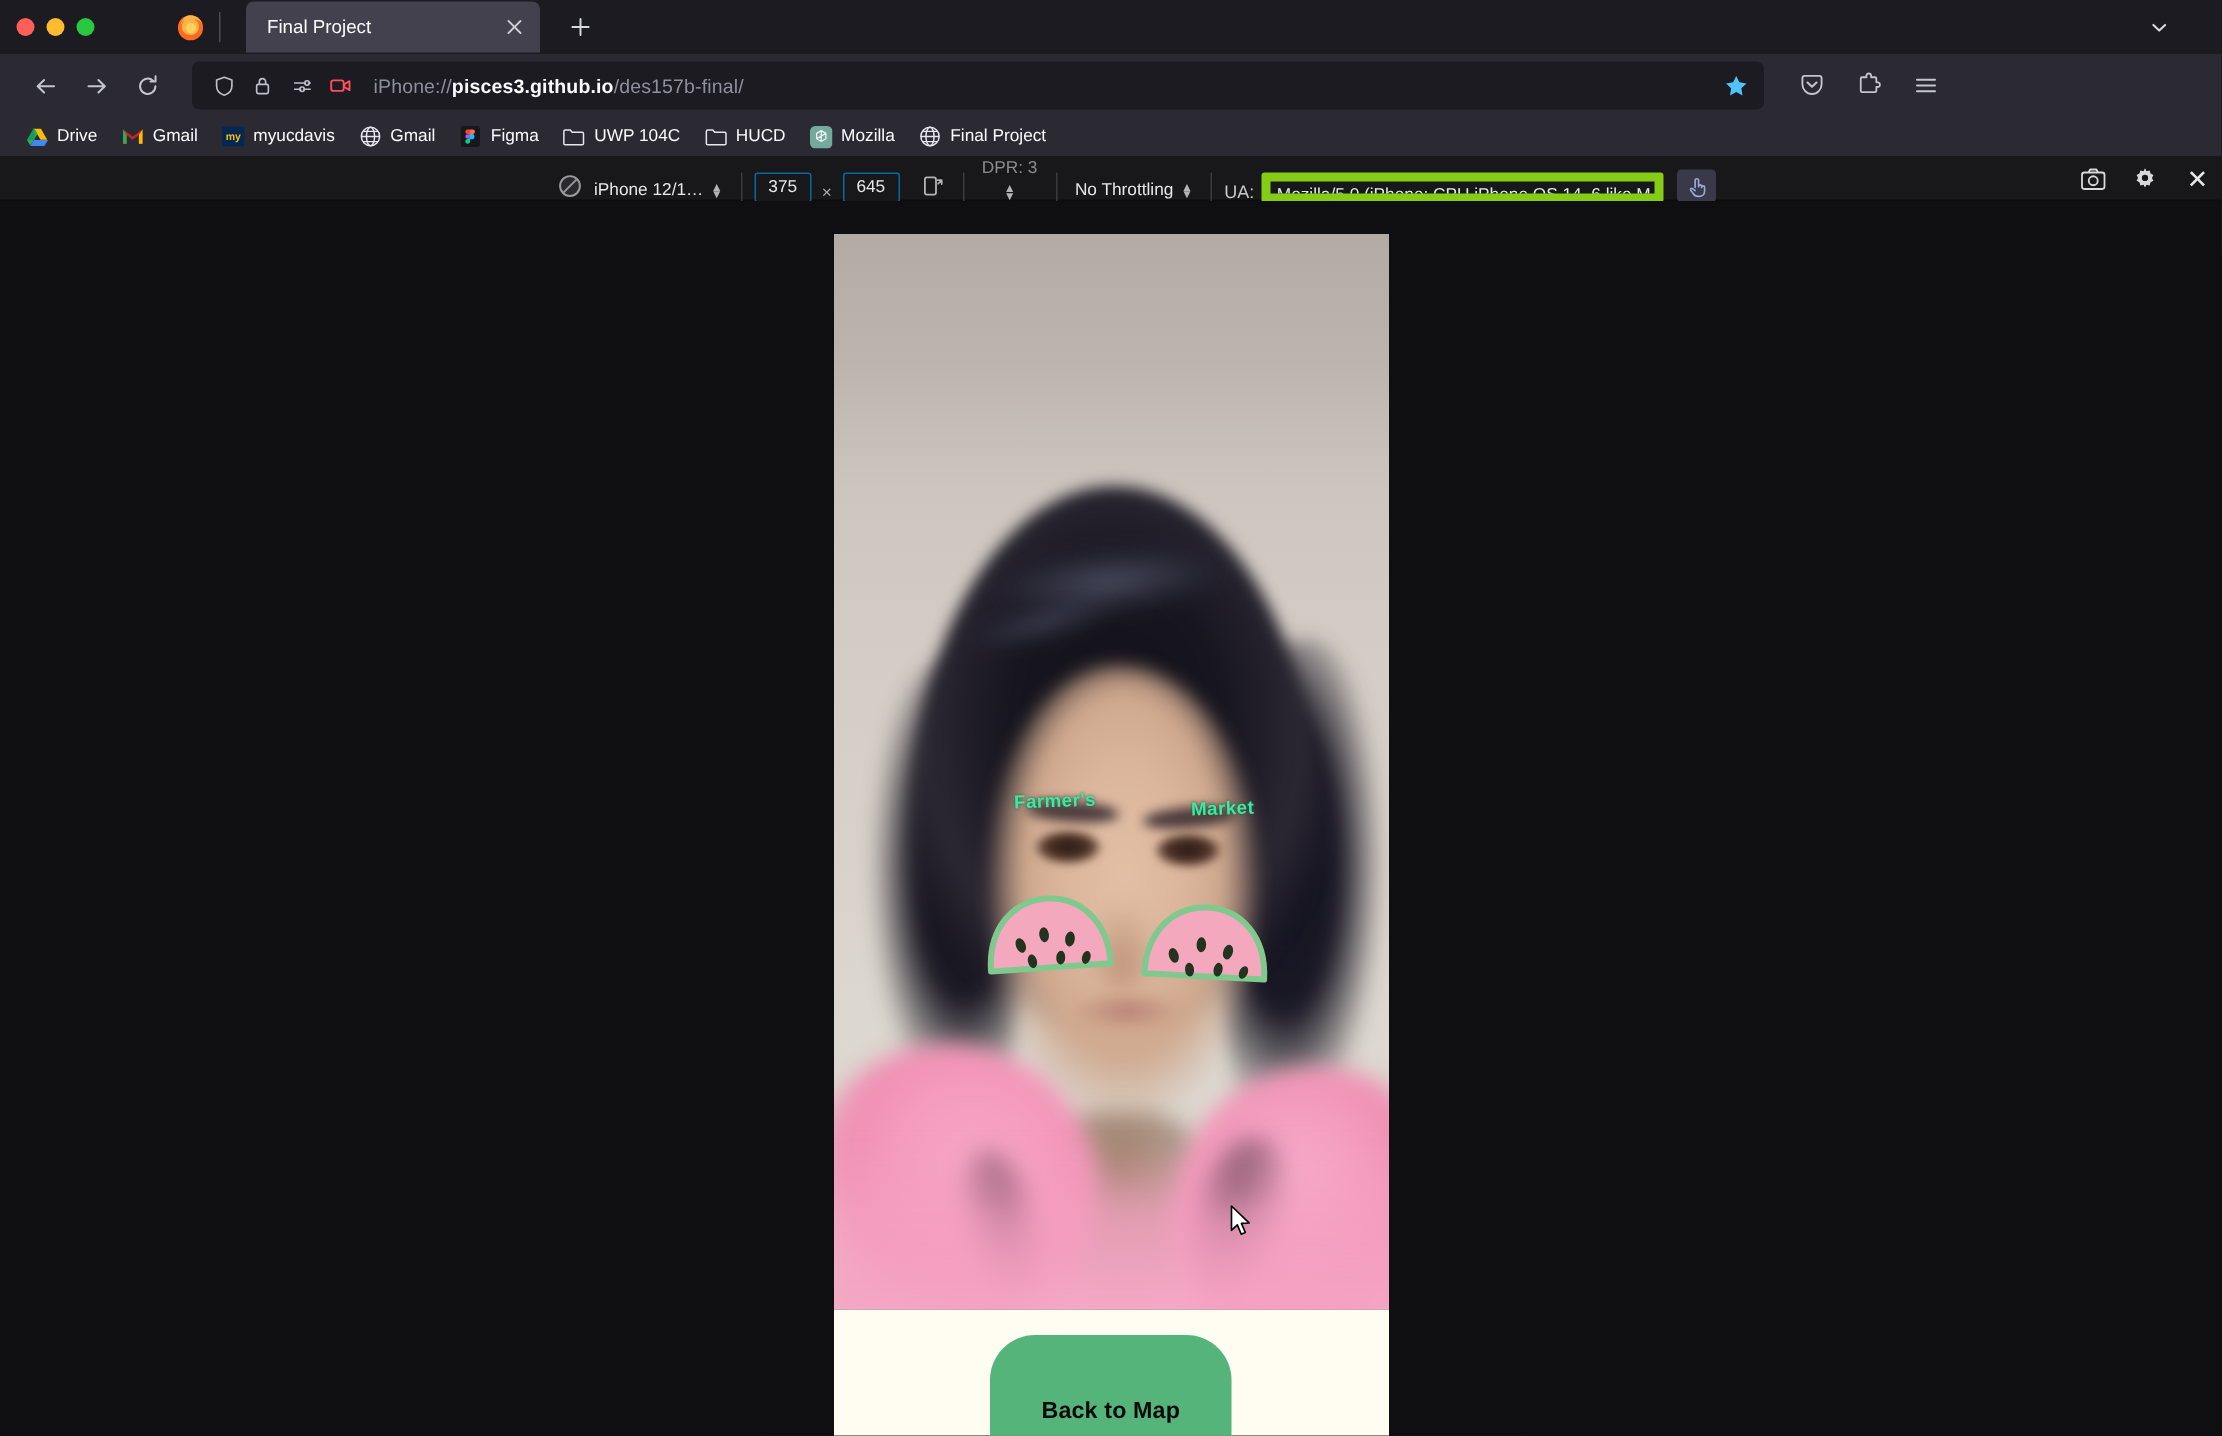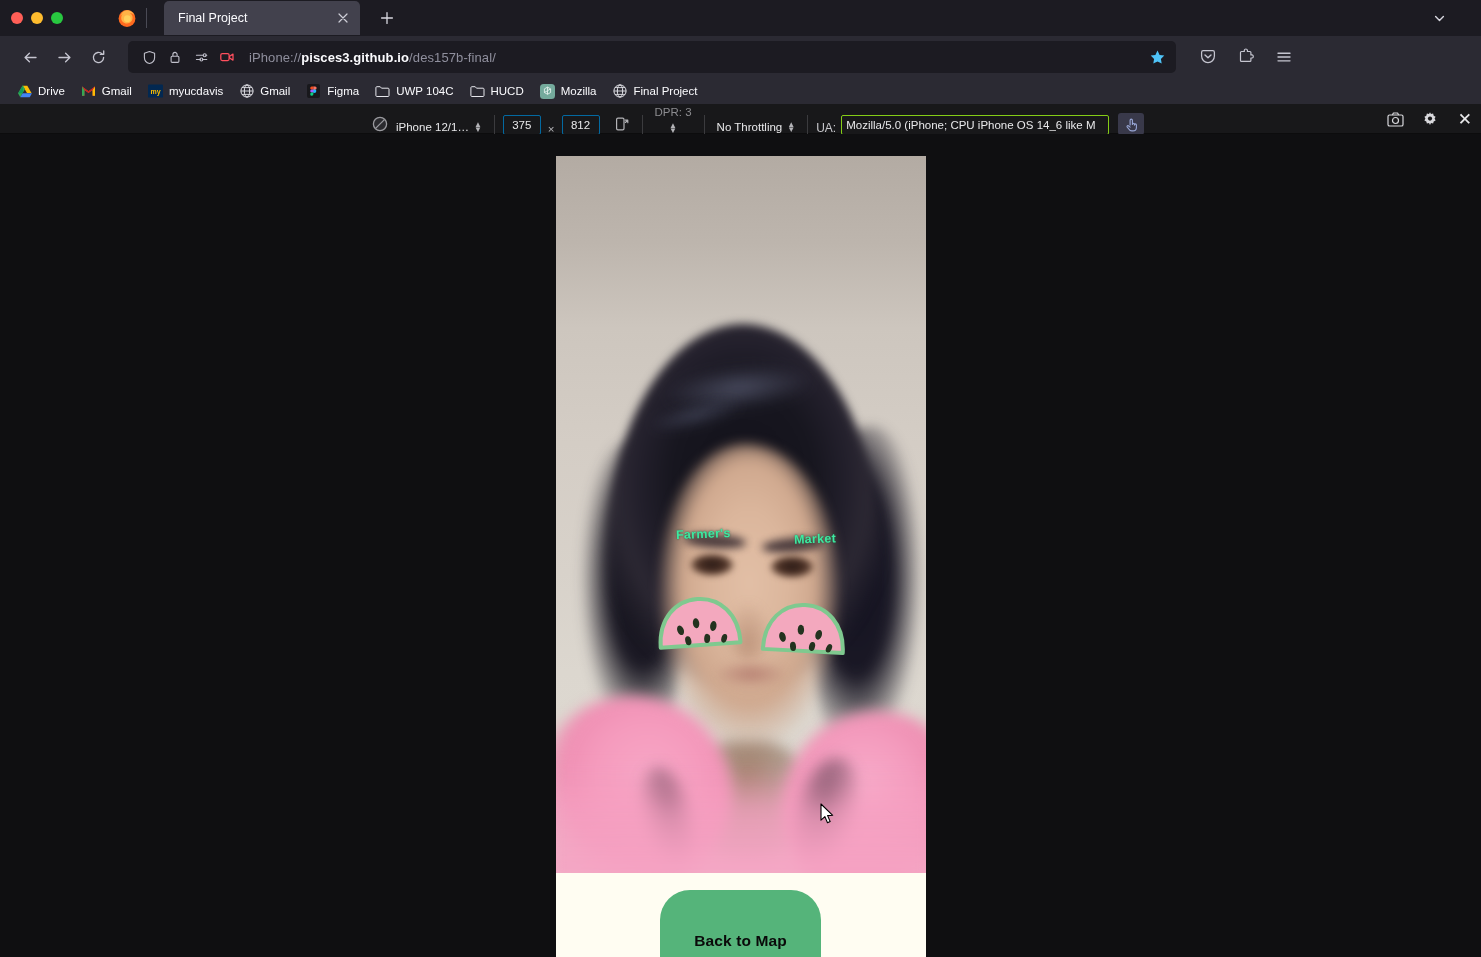--- a/index.html
+++ b/index.html
@@ -170,21 +170,21 @@
     color: #e8e8ea;
     font-size: 11.5px;
     text-align: center;
     line-height: 18px;
   }
   .dim-x { color: #b4b4b8; font-size: 11.5px; margin: 0 7px; }
   .ua-label { color: #c8c8cc; font-size: 12px; margin-right: 5px; }
   .ua-field {
     width: 268px; height: 20px;
     background: #18181a;
-    border: 1px solid #84cc16;
+    border: 6px solid #84cc16;
     border-radius: 2px;
     color: #e8e8ea;
     font-size: 11.5px;
     line-height: 18px;
     padding: 0 4px;
     white-space: nowrap; overflow: hidden;
   }
   .touch-btn {
     margin-left: 9px;
     width: 26px; height: 22px;
@@ -618,21 +618,21 @@
     <span class="rdm-select">
       <span>iPhone 12/1…</span>
       <span class="spin">
           <span>▲</span>
           <span>▼</span>
         </span>
     </span>
     <span class="rdm-sep"></span>
     <span class="dim-field">375</span>
     <span class="dim-x">×</span>
-    <span class="dim-field">812</span>
+    <span class="dim-field">645</span>
     <span class="rdm-icon-btn" style="margin-left:10px">
       <svg width="16" height="16" viewBox="0 0 16 16">
           <rect x="2.6" y="2.2" width="7.4" height="11.6" rx="1.4" stroke="#b4b4b8" stroke-width="1.2" fill="none"></rect>
           <path d="M11.2 4.1h2.6v2.6 M13.8 4.1 L11.4 6.5" stroke="#b4b4b8" stroke-width="1.15" fill="none" stroke-linecap="round" stroke-linejoin="round"></path>
         </svg>
     </span>
     <span class="rdm-sep"></span>
     <span class="rdm-select dim">
       <span>DPR: 3</span>
       <span class="spin">

